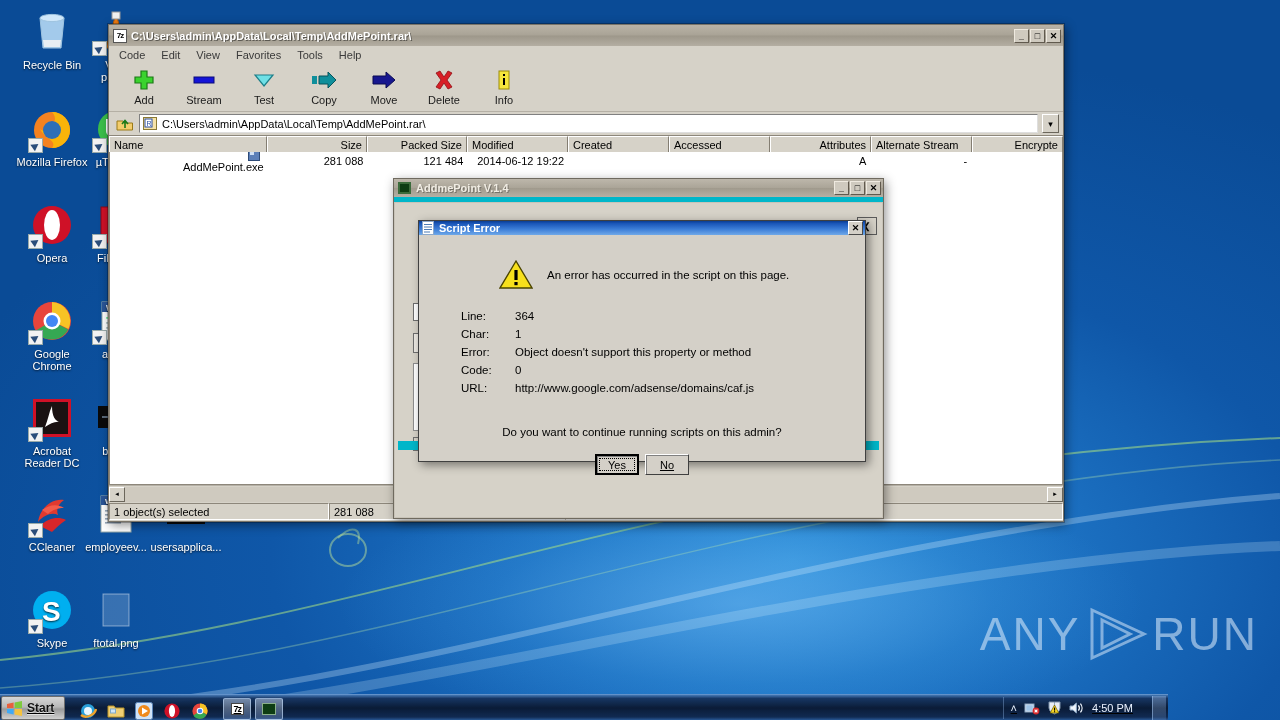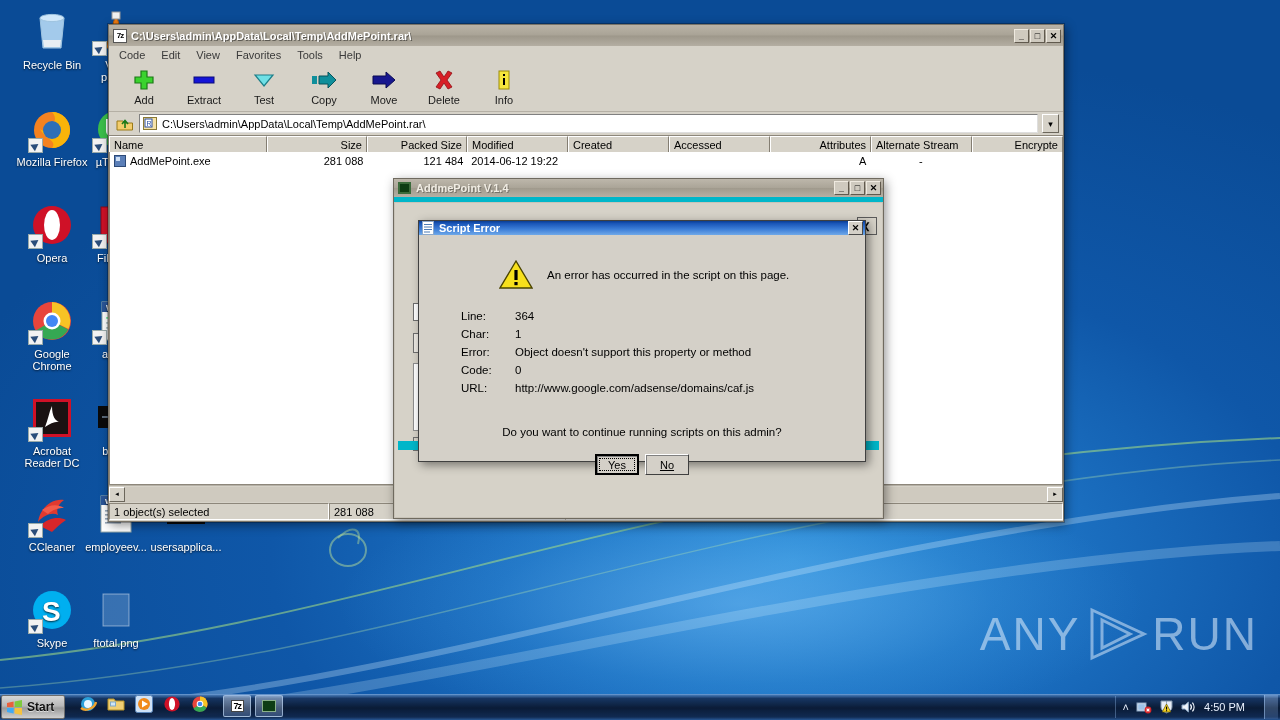--- a/index.html
+++ b/index.html
@@ -80,21 +80,21 @@
                display:flex; align-items:center; gap:5px; padding:0 3px; font-size:11px; color:#000;}
   .addrdrop { width:17px;height:19px; background:#d6d2c8; border:1px solid #fff;
               border-right-color:#6b665b; border-bottom-color:#6b665b; display:flex;align-items:center;justify-content:center;}
 
   .listhdr { height:17px; display:flex; background:#d6d2c8; border-top:1px solid #8d877b;}
   .listhdr .hc { height:17px; background:#d6d2c8; border:1px solid #fff;
                  border-right-color:#847e72; border-bottom-color:#847e72;
                  font-size:11px; color:#000; padding:0 4px; display:flex; align-items:center; overflow:hidden;}
   .listarea { flex:1; background:#fff; border:1px solid #8d877b; border-top:none; position:relative; overflow:hidden;}
   .frow { height:17px; display:flex; align-items:center; font-size:11px; color:#000; }
-  .fcell { padding:0 4px; overflow:hidden; white-space:nowrap; display:flex; align-items:flex-end;}
+  .fcell { padding:0 4px; overflow:hidden; white-space:nowrap; display:flex; align-items:flex-end;flex-direction:column;}
 
   .hscroll { height:17px; background:#d6d2c8; display:flex; align-items:center; border-top:1px solid #b5b0a5; }
   .sbtn { width:16px;height:15px; background:#d6d2c8; border:1px solid #fff; border-right-color:#6b665b; border-bottom-color:#6b665b;
           display:flex;align-items:center;justify-content:center; font-size:7px; }
   .strack { flex:1; height:15px; background:#cfcabf; }
   .status7z { height:19px; display:flex; align-items:center; background:#d6d2c8; font-size:11px; color:#000; }
   .stcell { height:17px; border:1px solid #8d877b; border-right-color:#fff; border-bottom-color:#fff;
             padding:0 4px; display:flex; align-items:center; }
 
   
@@ -131,23 +131,23 @@
   .question { text-align:center; margin-top:28px; font-size:11.5px; }
   .dlgBtns { display:flex; justify-content:center; gap:6px; margin-top:16px; }
   .dbtn { min-width:44px; height:21px; background:#d4d0c8; font-size:11px; color:#000;
           border:1px solid #fff; border-right-color:#404040; border-bottom-color:#404040;
           display:flex;align-items:center;justify-content:center; position:relative; box-shadow: 1px 1px 0 #808080 inset; }
   .dbtn.def { border:2px solid #000; }
   .dbtn .focusring { position:absolute; left:2px;top:2px;right:2px;bottom:2px; border:1px dotted #000; }
 
   
   .taskbar {
-    position:absolute; left:0; bottom:0; width:1280px; height:26px;
+    position:absolute; left:0; bottom:0; width:1168px; height:26px;
     background: linear-gradient(180deg, rgba(70,120,180,.95) 0%, rgba(22,52,96,.97) 14%, rgba(10,26,52,.98) 52%, rgba(16,40,78,.97) 88%, rgba(40,86,146,.95) 100%);
-    display:flex; align-items:flex-start; border-top:1px solid rgba(150,200,255,.55);
+    display:flex; align-items:flex-end; border-top:1px solid rgba(150,200,255,.55);text-decoration:underline;
   }
   .startbtn {
     height:24px; margin-left:1px; padding:0 10px 0 4px; display:flex; align-items:center; gap:4px;
     background: linear-gradient(180deg,#d6d6d6 0%,#b8b8b8 45%,#9a9a9a 55%,#cfcfcf 100%);
     border:1px solid #6d6d6d; border-radius:2px;
     font-size:12px; font-weight:bold; color:#111; text-shadow: 0 1px 0 rgba(255,255,255,.6);
   }
   .ql { display:flex; align-items:center; gap:10px; margin-left:14px; }
   .tbtasks { display:flex; align-items:center; gap:4px; margin-left:14px; }
   .taskitem { width:28px;height:22px; display:flex;align-items:center;justify-content:center;
@@ -345,21 +345,21 @@
           </svg>
       </div>
       <span class="lb">Add</span>
     </div>
     <div class="tbtn">
       <div class="gi">
         <svg width="24" height="22" viewBox="0 0 24 22">
             <rect x="2" y="8" width="20" height="6" fill="#1414d8" stroke="#0a0a7a" stroke-width="1"></rect>
           </svg>
       </div>
-      <span class="lb">Extract</span>
+      <span class="lb">Stream</span>
     </div>
     <div class="tbtn">
       <div class="gi">
         <svg width="24" height="22" viewBox="0 0 24 22">
             <path d="M3,6 h18 l-9,11 z" fill="#6fe0e6" stroke="#1d7f89" stroke-width="1.2"></path>
           </svg>
       </div>
       <span class="lb">Test</span>
     </div>
     <div class="tbtn">

